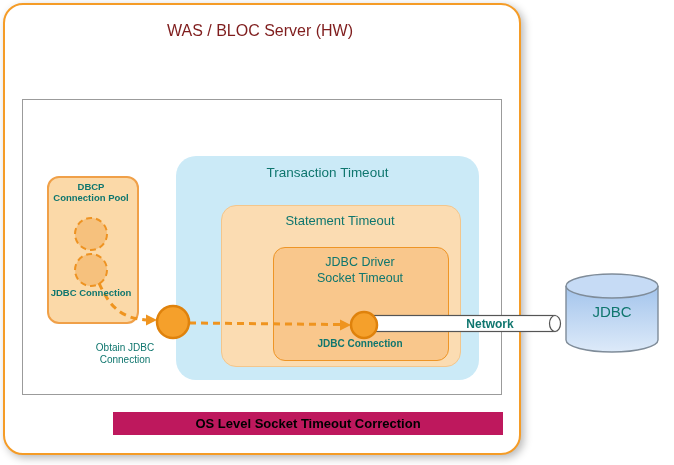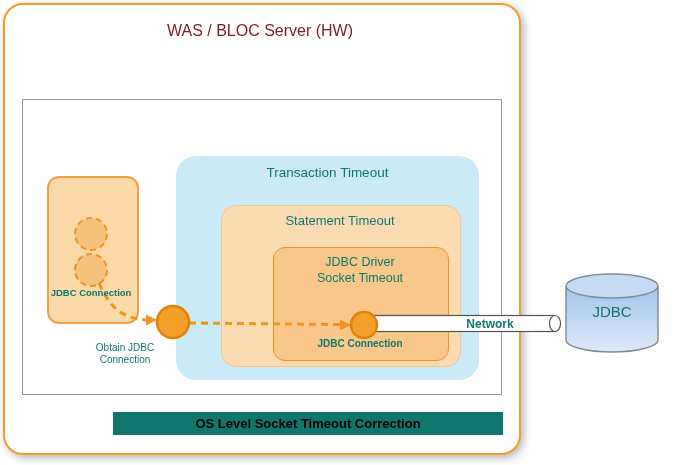--- a/index.html
+++ b/index.html
@@ -33,21 +33,21 @@
   .statement-box{
     left:221px;top:205px;width:238px;height:160px;
     background:#FBDCB2;border:1px solid #F3C68C;border-radius:15px;
   }
   .socket-box{
     left:273px;top:247px;width:174px;height:112px;
     background:#F9C78C;border:1.5px solid #EE9526;border-radius:12px;
   }
   .os-bar{
     left:113px;top:412px;width:390px;height:23px;
-    background:#0f766e;
+    background:#be185d;
     display:flex;align-items:center;justify-content:center;
   }
   
   #overlay{position:absolute;left:0;top:0;pointer-events:none;}
   
   .lbl{position:absolute;color:#0f766e;text-align:center;white-space:pre-line;}
   .server-title{left:3px;top:12px;width:514px;font-size:16px;color:#7f1d1d;margin-top:10px;}
   .instance-label{left:33px;top:110px;width:260px;text-align:left;font-size:17px;color:#333;}
   .pool-label{left:47px;top:181px;width:88px;font-size:9.5px;font-weight:bold;line-height:11px;}
   .pool-conn-label{left:44px;top:287px;width:94px;font-size:9.5px;font-weight:bold;}
@@ -96,20 +96,22 @@
     <ellipse cx="555" cy="323.5" rx="5.5" ry="8" fill="#ffffff" stroke="#555555" stroke-width="1.2"></ellipse>
 
     <circle cx="173" cy="322" r="16" fill="#F5A02B" stroke="#DF820C" stroke-width="2.5"></circle>
     <circle cx="364" cy="325" r="13" fill="#F5A02B" stroke="#DF820C" stroke-width="2.5"></circle>
 
     <path d="M 566 286 L 566 340 A 46 12 0 0 0 658 340 L 658 286" fill="url(#cylBody)" stroke="#7F8C99" stroke-width="1.4"></path>
     <ellipse cx="612" cy="286" rx="46" ry="12" fill="#C6DBF5" stroke="#7F8C99" stroke-width="1.4"></ellipse>
   </svg>
 
   <div class="lbl server-title">WAS / BLOC Server (HW)</div>
+  <div class="lbl pool-label">DBCP
+Connection Pool</div>
   <div class="lbl pool-conn-label">JDBC Connection</div>
   <div class="lbl transaction-label">Transaction Timeout</div>
   <div class="lbl statement-label">Statement Timeout</div>
   <div class="lbl socket-label">JDBC Driver
 Socket Timeout</div>
   <div class="lbl socket-conn-label">JDBC Connection</div>
   <div class="lbl obtain-label">Obtain JDBC
 Connection</div>
   <div class="lbl network-label">Network</div>
   <div class="lbl dbms-label">JDBC</div>

